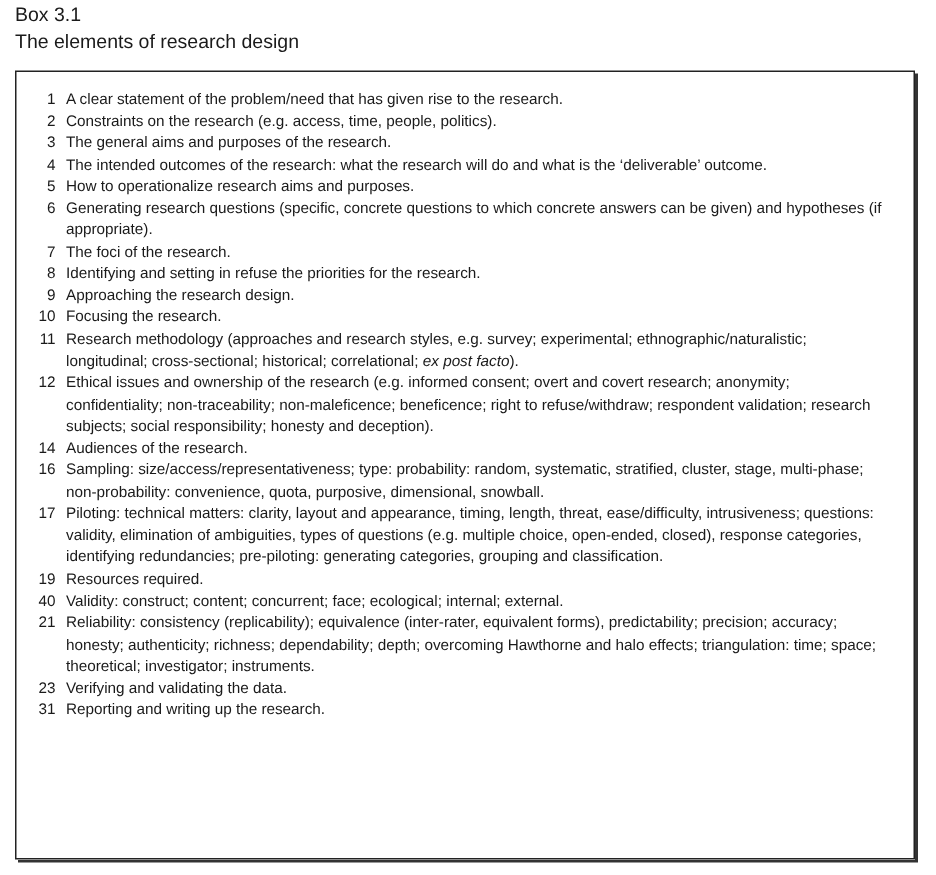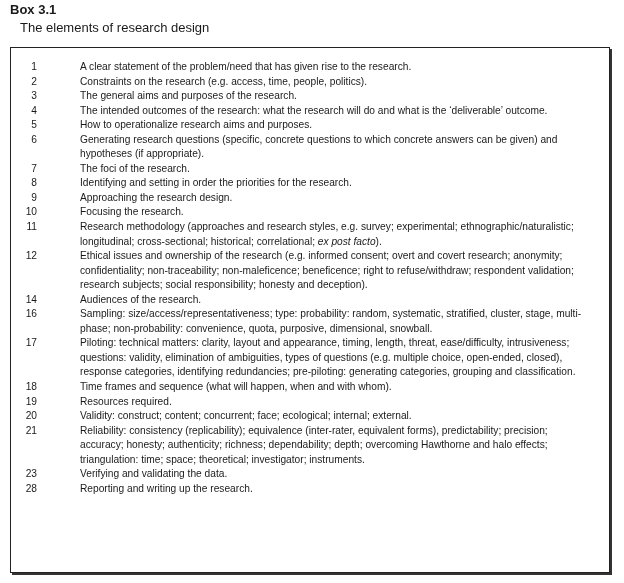--- a/index.html
+++ b/index.html
@@ -3,24 +3,24 @@
 <meta charset="utf-8">
 <style>
   html, body { margin: 0; padding: 0; background: #ffffff; }
   body {
     width: 624px; height: 583px; position: relative; overflow: hidden;
     font-family: "Liberation Sans", "DejaVu Sans", sans-serif;
     color: #1a1a1a;
   }
   .box-label {
     position: absolute; left: 10px; top: 2px;
-    font-size: 13px; font-weight: bold; letter-spacing: 0;
+    font-size: 13px; font-weight: normal; letter-spacing: 0;
   }
   .box-title {
-    position: absolute; left: 20px; top: 20px;
+    position: absolute; left: 10px; top: 20px;
     font-size: 13px;
   }
   .box {
     position: absolute; left: 10px; top: 47px;
     width: 600px; height: 526px;
     border: 1px solid #222;
     box-shadow: 2px 2px 0 #333;
     box-sizing: border-box;
   }
   .items {
@@ -28,21 +28,21 @@
     list-style: none; margin: 0; padding: 0;
   }
   .item {
     display: flex; align-items: flex-start;
     font-size: 10.2px; line-height: 14.55px;
   }
   .num {
     width: 26px; flex: 0 0 26px; text-align: right;
     padding-right: 7px; box-sizing: content-box;
   }
-  .text { flex: 1; padding-right: 20px; margin-left: 36px; }
+  .text { flex: 1; padding-right: 20px; }
   .text em { font-style: italic; text-align: center; }
 </style>
 </head>
 <body>
 
 <div class="box-label">Box 3.1</div>
 <div class="box-title">The elements of research design</div>
 
 <div class="box">
   <ul class="items">
@@ -69,21 +69,21 @@
     <li class="item">
         <span class="num">6</span>
         <span class="text">Generating research questions (specific, concrete questions to which concrete answers can be given) and hypotheses (if appropriate).</span>
       </li>
     <li class="item">
         <span class="num">7</span>
         <span class="text">The foci of the research.</span>
       </li>
     <li class="item">
         <span class="num">8</span>
-        <span class="text">Identifying and setting in order the priorities for the research.</span>
+        <span class="text">Identifying and setting in refuse the priorities for the research.</span>
       </li>
     <li class="item">
         <span class="num">9</span>
         <span class="text">Approaching the research design.</span>
       </li>
     <li class="item">
         <span class="num">10</span>
         <span class="text">Focusing the research.</span>
       </li>
     <li class="item">
@@ -100,37 +100,33 @@
       </li>
     <li class="item">
         <span class="num">16</span>
         <span class="text">Sampling: size/access/representativeness; type: probability: random, systematic, stratified, cluster, stage, multi-phase; non-probability: convenience, quota, purposive, dimensional, snowball.</span>
       </li>
     <li class="item">
         <span class="num">17</span>
         <span class="text">Piloting: technical matters: clarity, layout and appearance, timing, length, threat, ease/difficulty, intrusiveness; questions: validity, elimination of ambiguities, types of questions (e.g. multiple choice, open-ended, closed), response categories, identifying redundancies; pre-piloting: generating categories, grouping and classification.</span>
       </li>
     <li class="item">
-        <span class="num">18</span>
-        <span class="text">Time frames and sequence (what will happen, when and with whom).</span>
-      </li>
-    <li class="item">
         <span class="num">19</span>
         <span class="text">Resources required.</span>
       </li>
     <li class="item">
-        <span class="num">20</span>
+        <span class="num">40</span>
         <span class="text">Validity: construct; content; concurrent; face; ecological; internal; external.</span>
       </li>
     <li class="item">
         <span class="num">21</span>
         <span class="text">Reliability: consistency (replicability); equivalence (inter-rater, equivalent forms), predictability; precision; accuracy; honesty; authenticity; richness; dependability; depth; overcoming Hawthorne and halo effects; triangulation: time; space; theoretical; investigator; instruments.</span>
       </li>
     <li class="item">
         <span class="num">23</span>
         <span class="text">Verifying and validating the data.</span>
       </li>
     <li class="item">
-        <span class="num">28</span>
+        <span class="num">31</span>
         <span class="text">Reporting and writing up the research.</span>
       </li>
   </ul>
 </div>
 
 </body></html>

